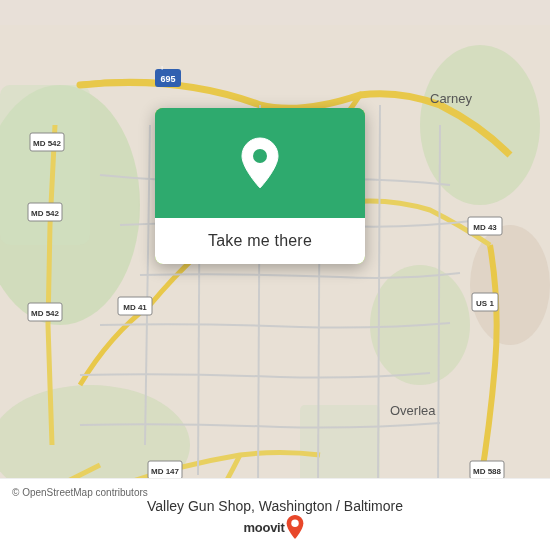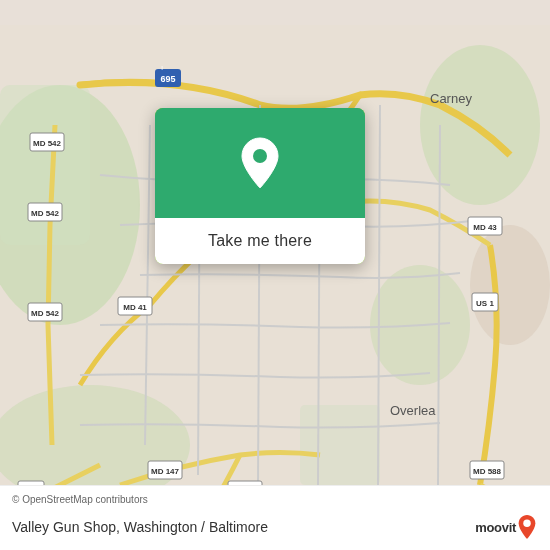--- a/index.html
+++ b/index.html
@@ -77,27 +77,28 @@
       width: 100%;
       background: white;
       padding: 8px 12px 10px 12px;
       z-index: 10;
       border-top: 1px solid #eee;
     }
 
     .bottom-attribution {
       font-size: 10px;
       color: #666;
-      margin-bottom: 9px;
+      margin-bottom: 0;
     }
 
     .bottom-title-row {
       display: flex;
       align-items: center;
       justify-content: space-between;
+      flex-direction: column;
     }
 
     .bottom-title {
       font-size: 14px;
       color: #333;
       font-weight: 400;
     }
 
     .moovit-logo {
       display: flex;

